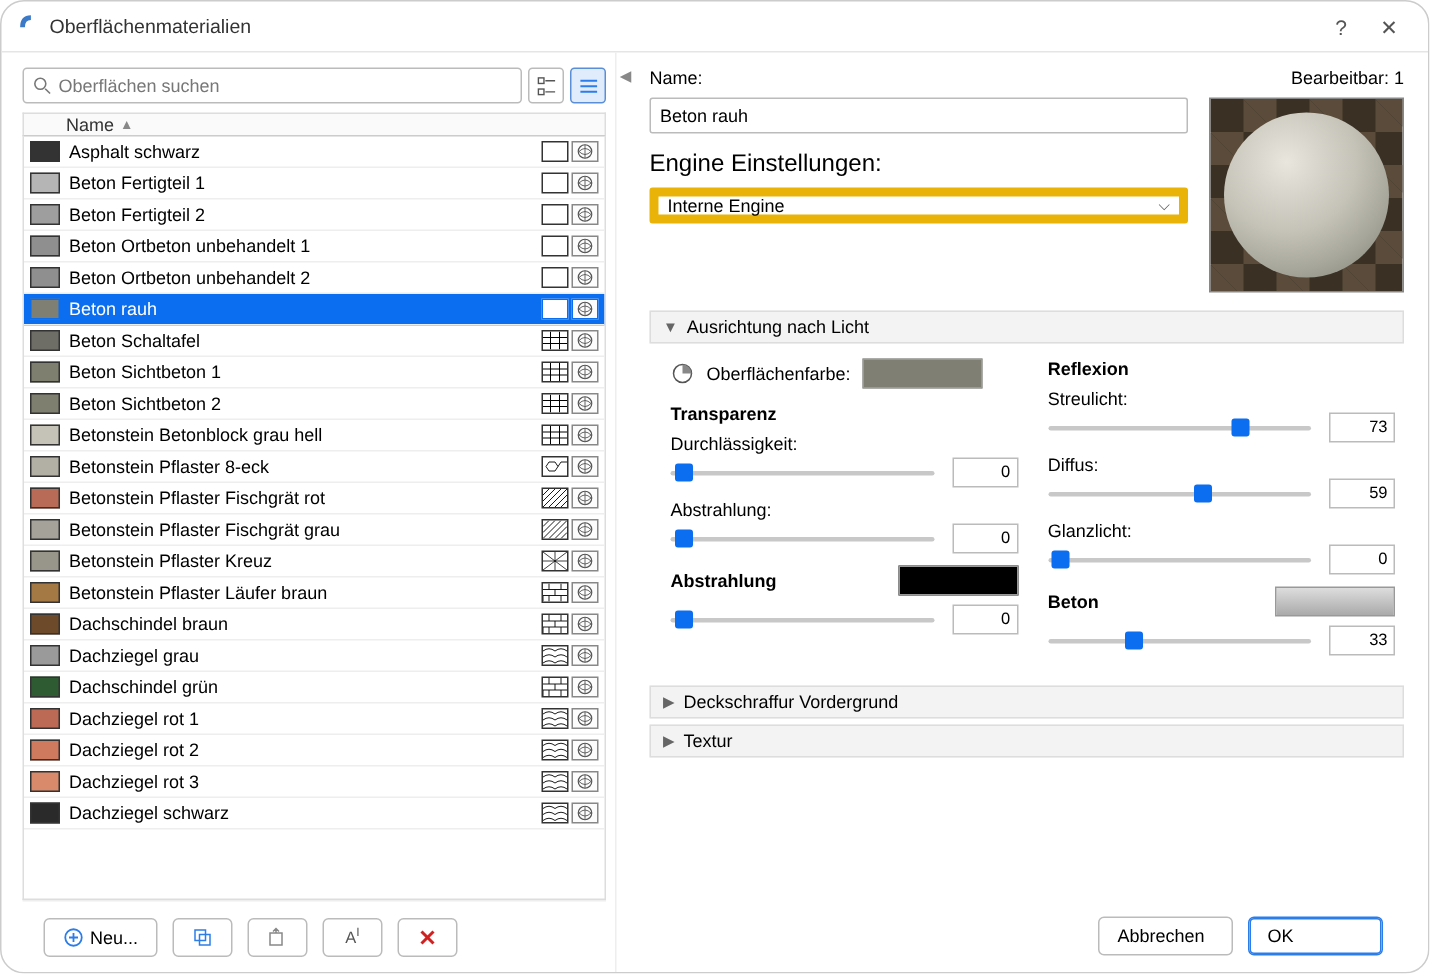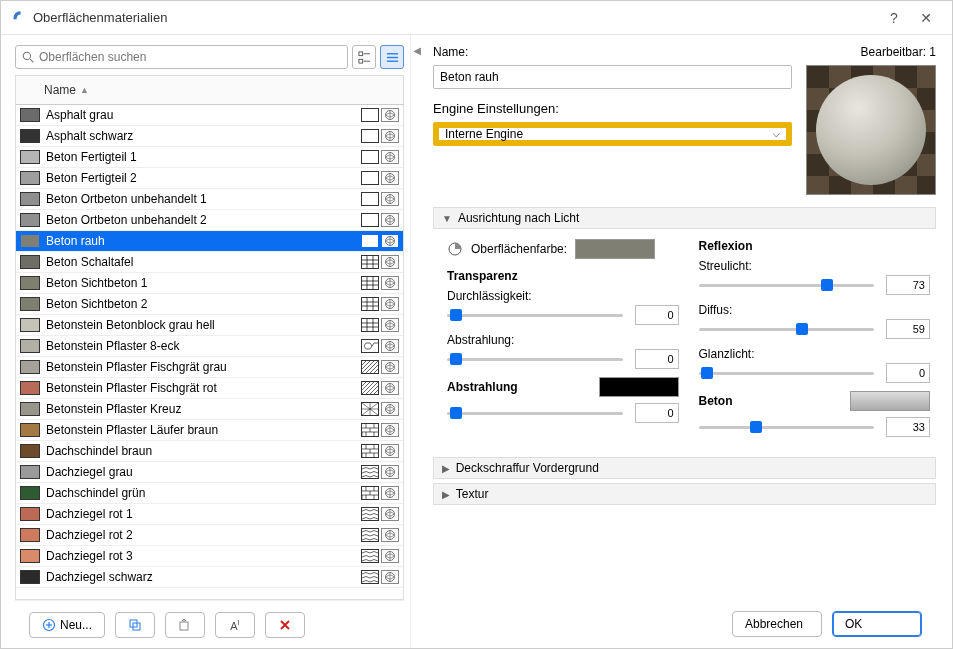--- a/index.html
+++ b/index.html
@@ -1,35 +1,35 @@
 <!DOCTYPE html>
 <html><head>
 <meta charset="utf-8">
 <style>
   * { box-sizing: border-box; font-family: "Segoe UI", Arial, sans-serif; }
   body { margin: 0; background: #fff; }
-  .window { width: 953px; height: 649px; border: 1px solid #ccc; border-radius: 0; background: #fff; overflow: hidden; display:flex; flex-direction:column; }
+  .window { width: 953px; height: 649px; border: 1px solid #ccc; border-radius: 16px; background: #fff; overflow: hidden; display:flex; flex-direction:column; }
   .titlebar { height: 34px; display:flex; align-items:center; padding: 0 10px; border-bottom: 1px solid #e5e5e5; }
   .titlebar .logo { margin-right: 6px; font-size: 16px; color:#3a7ac8;}
   .titlebar .title { font-size: 13px; color:#333; flex:1; }
   .titlebar .winbtn { width: 32px; text-align:center; color:#555; font-size:14px; cursor:default;}
   .body { flex:1; display:flex; }
   .left { width: 410px; border-right: 1px solid #eee; display:flex; flex-direction:column; padding: 10px 6px 0 14px; }
   .splitter { width: 12px; display:flex; align-items:flex-start; justify-content:center; padding-top: 10px;}
   .splitter span { font-size:10px; color:#888;}
   .right { flex:1; padding: 10px 16px 0 10px; display:flex; flex-direction:column; }
 
   .searchrow { display:flex; gap:4px; margin-bottom: 6px; }
   .searchbox { flex:1; display:flex; align-items:center; border:1px solid #bbb; border-radius:3px; height:24px; padding: 0 6px; font-size:12px; color:#777;}
   .searchbox svg { width:13px; height:13px; margin-right:4px; fill:#777; }
   .iconbtn { width:24px; height:24px; border:1px solid #bbb; border-radius:3px; display:flex; align-items:center; justify-content:center; background:#fff; }
   .iconbtn.active { background:#e0ecfc; border-color:#5a8fd8; }
   .iconbtn svg { width:13px; height:13px; fill:#555; }
 
-  .listheader { display:flex; border:1px solid #ddd; border-bottom:1px solid #ccc; background:#fafafa; height:30px; align-items:center; padding-left: 28px; font-size:12px; color:#333;}
+  .listheader { display:flex; border:1px solid #ddd; border-bottom:1px solid #ccc; background:#fafafa; height:16px; align-items:center; padding-left: 28px; font-size:12px; color:#333;}
   .listheader .sortcol { flex:1; display:flex; align-items:center; gap:4px;}
   .listheader .sorticon { font-size:9px; color:#888;}
   .listheader .extcol { width:40px; text-align:center;}
 
   .listpanel { flex:1; border:1px solid #ddd; border-top:none; overflow-y:scroll; font-size:12px; }
   .listpanel::-webkit-scrollbar { width: 16px; }
   .listpanel::-webkit-scrollbar-track { background:#f4f4f4; }
   .listpanel::-webkit-scrollbar-thumb { background:#ccc; border-radius: 8px; border:3px solid #f4f4f4; }
 
   .matrow { display:flex; align-items:center; height:21px; padding-left:4px; border-bottom:1px solid #eee; }
@@ -45,21 +45,21 @@
 
   .bottombar { height:48px; display:flex; align-items:center; padding: 0 14px; gap:10px; border-top:1px solid #eee;}
   .btn { height:26px; border:1px solid #bbb; border-radius:4px; background:#fff; font-size:12px; display:inline-flex; align-items:center; justify-content:center; padding:0 12px; cursor:default;}
   .btn.iconnarrow { width:40px; padding:0; }
   .btn svg { width:14px; height:14px; }
 
   .r-toprow { display:flex; justify-content:space-between; font-size:12px; margin-bottom:6px;}
   .r-namebox-row { display:flex; gap:14px; }
   .r-namecol { flex:1; }
   .nameinput { width:100%; height:24px; border:1px solid #bbb; border-radius:2px; padding:0 6px; font-size:12px; margin-bottom:12px;}
-  .enginelabel { font-size:13px; margin-bottom:6px; display:block;}
+  .enginelabel { font-size:16px; margin-bottom:6px; display:block;}
   .engineselect { width:100%; height:24px; border:6px solid #eab308; border-radius:2px; font-size:12px; padding:0 6px; display:flex; align-items:center; justify-content:space-between; }
   .preview { width:130px; height:130px; border:1px solid #888; background:
      linear-gradient(45deg,#5a4b3a 25%,transparent 25%,transparent 75%,#5a4b3a 75%),
      linear-gradient(45deg,#5a4b3a 25%,#3a3024 25%,#3a3024 75%,#5a4b3a 75%);
      background-size:44px 44px; background-position:0 0,22px 22px;
      display:flex; align-items:center; justify-content:center;}
   .sphere { width:110px; height:110px; border-radius:50%; background: radial-gradient(circle at 38% 30%, #e8e6dd 0%, #c5c3b8 45%, #a7a69b 70%, #7d7c71 100%);}
 
   .accordion { border:1px solid #ddd; background:#f3f3f3; height:22px; display:flex; align-items:center; padding:0 8px; font-size:12px; margin-top:12px; gap:6px;}
   .accordion .arrow { font-size:10px; color:#666;}
@@ -126,34 +126,20 @@
       <div class="listheader">
         <div class="sortcol">
           <span>Name</span>
           <span class="sorticon">▲</span>
         </div>
         <div class="extcol"></div>
       </div>
 
       <div class="listpanel" id="matlist">
           <div class="matrow">
-            <div class="swatch" style="background:#6b6b6b"></div>
-            <div class="mname">Asphalt grau</div>
-            <div class="hatch">
-              <svg viewBox="0 0 16 12"></svg>
-            </div>
-            <div class="tex">
-              <svg viewBox="0 0 12 12">
-                <circle cx="6" cy="6" r="4.5" fill="none" stroke="#555" stroke-width="0.8"></circle>
-                <path d="M2 6 Q6 2 10 6 Q6 10 2 6" fill="none" stroke="#555" stroke-width="0.6"></path>
-                <path d="M6 1.5 V10.5" stroke="#555" stroke-width="0.6"></path>
-              </svg>
-            </div>
-          </div>
-          <div class="matrow">
             <div class="swatch" style="background:#333333"></div>
             <div class="mname">Asphalt schwarz</div>
             <div class="hatch">
               <svg viewBox="0 0 16 12"></svg>
             </div>
             <div class="tex">
               <svg viewBox="0 0 12 12">
                 <circle cx="6" cy="6" r="4.5" fill="none" stroke="#555" stroke-width="0.8"></circle>
                 <path d="M2 6 Q6 2 10 6 Q6 10 2 6" fill="none" stroke="#555" stroke-width="0.6"></path>
                 <path d="M6 1.5 V10.5" stroke="#555" stroke-width="0.6"></path>
@@ -304,38 +290,38 @@
             </div>
             <div class="tex">
               <svg viewBox="0 0 12 12">
                 <circle cx="6" cy="6" r="4.5" fill="none" stroke="#555" stroke-width="0.8"></circle>
                 <path d="M2 6 Q6 2 10 6 Q6 10 2 6" fill="none" stroke="#555" stroke-width="0.6"></path>
                 <path d="M6 1.5 V10.5" stroke="#555" stroke-width="0.6"></path>
               </svg>
             </div>
           </div>
           <div class="matrow">
+            <div class="swatch" style="background:#b86b56"></div>
+            <div class="mname">Betonstein Pflaster Fischgrät rot</div>
+            <div class="hatch">
+              <svg viewBox="0 0 16 12">
+                <path d="M0 4L4 0M0 8L8 0M0 12L12 0M4 12L16 0M8 12L16 4M12 12L16 8" stroke="#000" stroke-width="0.6"></path>
+              </svg>
+            </div>
+            <div class="tex">
+              <svg viewBox="0 0 12 12">
+                <circle cx="6" cy="6" r="4.5" fill="none" stroke="#555" stroke-width="0.8"></circle>
+                <path d="M2 6 Q6 2 10 6 Q6 10 2 6" fill="none" stroke="#555" stroke-width="0.6"></path>
+                <path d="M6 1.5 V10.5" stroke="#555" stroke-width="0.6"></path>
+              </svg>
+            </div>
+          </div>
+          <div class="matrow">
             <div class="swatch" style="background:#a4a299"></div>
             <div class="mname">Betonstein Pflaster Fischgrät grau</div>
-            <div class="hatch">
-              <svg viewBox="0 0 16 12">
-                <path d="M0 4L4 0M0 8L8 0M0 12L12 0M4 12L16 0M8 12L16 4M12 12L16 8" stroke="#000" stroke-width="0.6"></path>
-              </svg>
-            </div>
-            <div class="tex">
-              <svg viewBox="0 0 12 12">
-                <circle cx="6" cy="6" r="4.5" fill="none" stroke="#555" stroke-width="0.8"></circle>
-                <path d="M2 6 Q6 2 10 6 Q6 10 2 6" fill="none" stroke="#555" stroke-width="0.6"></path>
-                <path d="M6 1.5 V10.5" stroke="#555" stroke-width="0.6"></path>
-              </svg>
-            </div>
-          </div>
-          <div class="matrow">
-            <div class="swatch" style="background:#b86b56"></div>
-            <div class="mname">Betonstein Pflaster Fischgrät rot</div>
             <div class="hatch">
               <svg viewBox="0 0 16 12">
                 <path d="M0 4L4 0M0 8L8 0M0 12L12 0M4 12L16 0M8 12L16 4M12 12L16 8" stroke="#000" stroke-width="0.6"></path>
               </svg>
             </div>
             <div class="tex">
               <svg viewBox="0 0 12 12">
                 <circle cx="6" cy="6" r="4.5" fill="none" stroke="#555" stroke-width="0.8"></circle>
                 <path d="M2 6 Q6 2 10 6 Q6 10 2 6" fill="none" stroke="#555" stroke-width="0.6"></path>
                 <path d="M6 1.5 V10.5" stroke="#555" stroke-width="0.6"></path>

